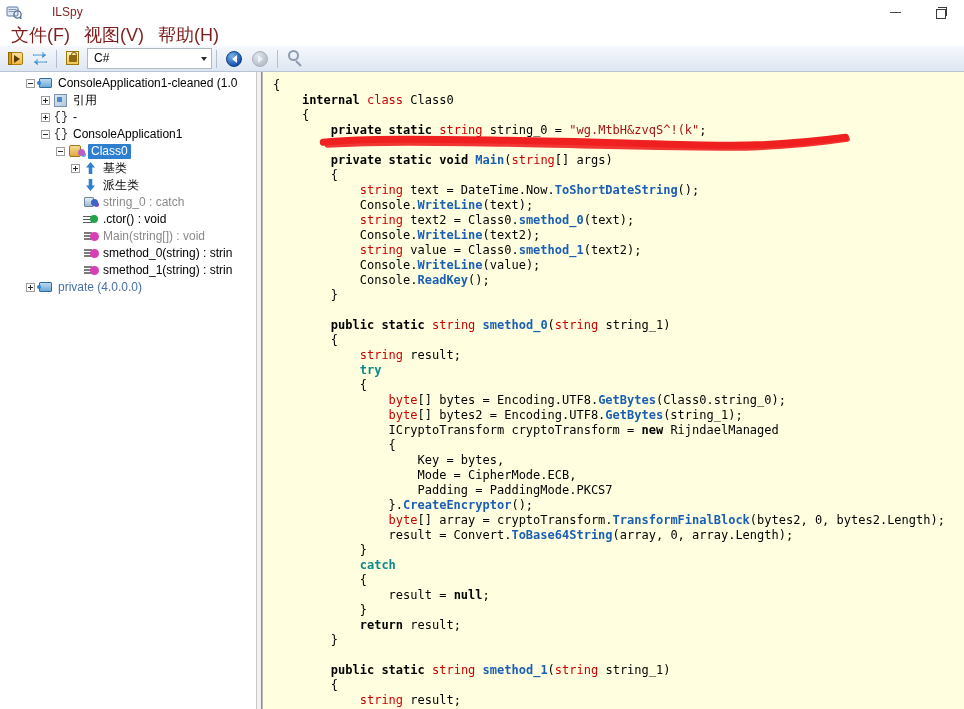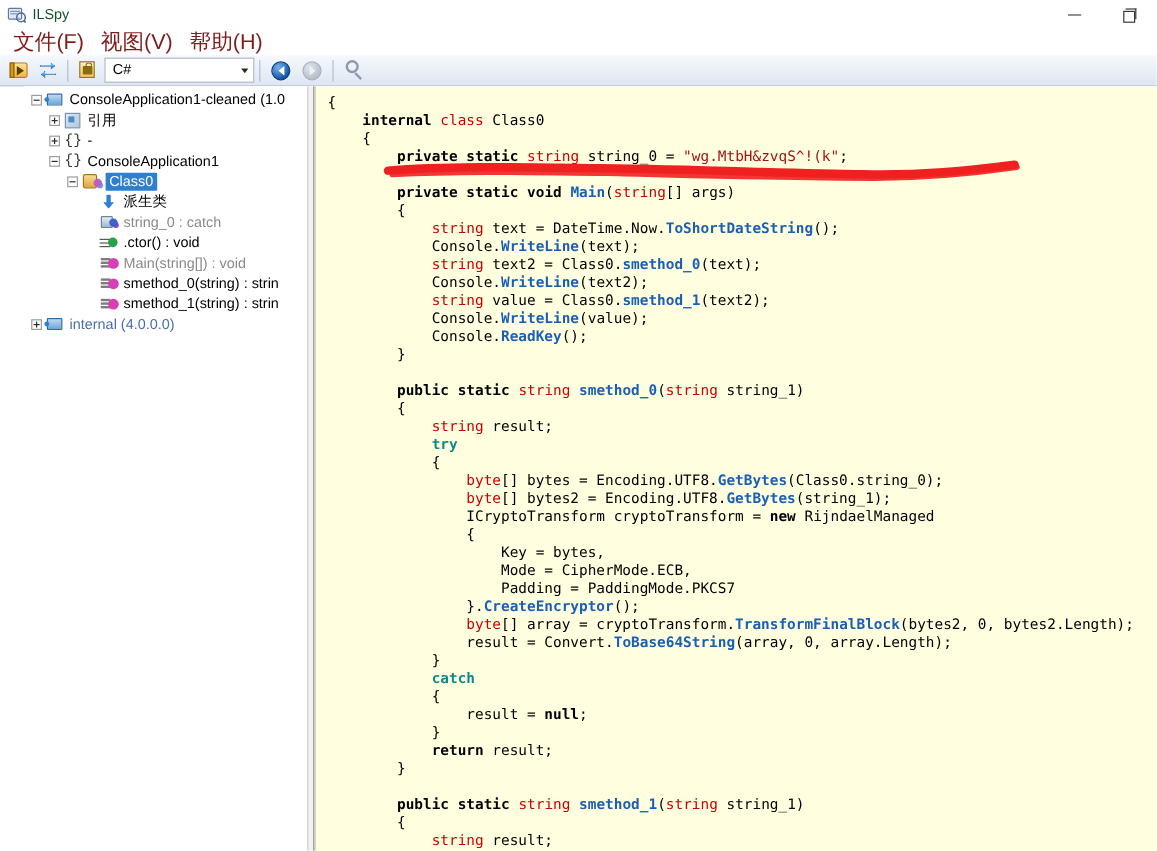--- a/index.html
+++ b/index.html
@@ -29,23 +29,24 @@
     position: relative;
   }
   .titlebar .app-icon {
     width: 16px; height: 16px;
     margin-left: 6px; margin-right: 5px;
     position: relative;
     flex: 0 0 16px;
   }
   .titlebar .app-title {
     font-size: 12px;
-    color: #14532d;
+    color: #7f1d1d;
     line-height: 16px;
     letter-spacing: 0px;
+    margin-left: 25px;
   }
   .win-buttons {
     position: absolute;
     right: 0; top: 0;
     height: 24px;
     display: flex;
   }
   .win-btn {
     width: 46px; height: 24px;
     display: flex; align-items: center; justify-content: center;
@@ -528,73 +529,81 @@
         <div class="trow selected">
           <span class="indent" style="width: 36px;"></span>
           <span class="exp"></span>
           <span class="ticon">
             <span class="ic-class"></span>
           </span>
           <span class="tlabel">Class0</span>
         </div>
         <div class="trow">
           <span class="indent" style="width: 51px;"></span>
-          <span class="exp-spacer"></span>
-          <span class="ticon">
-            <span class="ic-arrow-dn"></span>
-          </span>
-          <span class="tlabel">派生类</span>
+          <span class="exp plus"></span>
+          <span class="ticon">
+            <span class="ic-arrow-up"></span>
+          </span>
+          <span class="tlabel">基类</span>
         </div>
         <div class="trow">
           <span class="indent" style="width: 51px;"></span>
           <span class="exp-spacer"></span>
           <span class="ticon">
-            <span class="ic-field"></span>
-          </span>
-          <span class="tlabel dim">string_0 : catch</span>
+            <span class="ic-arrow-dn"></span>
+          </span>
+          <span class="tlabel">派生类</span>
         </div>
         <div class="trow">
           <span class="indent" style="width: 51px;"></span>
           <span class="exp-spacer"></span>
           <span class="ticon">
-            <span class="ic-ctor2"></span>
-          </span>
-          <span class="tlabel">.ctor() : void</span>
+            <span class="ic-field"></span>
+          </span>
+          <span class="tlabel dim">string_0 : catch</span>
         </div>
         <div class="trow">
           <span class="indent" style="width: 51px;"></span>
           <span class="exp-spacer"></span>
           <span class="ticon">
-            <span class="ic-method"></span>
-          </span>
-          <span class="tlabel dim">Main(string[]) : void</span>
+            <span class="ic-ctor2"></span>
+          </span>
+          <span class="tlabel">.ctor() : void</span>
         </div>
         <div class="trow">
           <span class="indent" style="width: 51px;"></span>
           <span class="exp-spacer"></span>
           <span class="ticon">
             <span class="ic-method"></span>
           </span>
-          <span class="tlabel">smethod_0(string) : strin</span>
+          <span class="tlabel dim">Main(string[]) : void</span>
         </div>
         <div class="trow">
           <span class="indent" style="width: 51px;"></span>
           <span class="exp-spacer"></span>
           <span class="ticon">
             <span class="ic-method"></span>
           </span>
+          <span class="tlabel">smethod_0(string) : strin</span>
+        </div>
+        <div class="trow">
+          <span class="indent" style="width: 51px;"></span>
+          <span class="exp-spacer"></span>
+          <span class="ticon">
+            <span class="ic-method"></span>
+          </span>
           <span class="tlabel">smethod_1(string) : strin</span>
         </div>
         <div class="trow">
           <span class="indent" style="width: 6px;"></span>
           <span class="exp plus"></span>
           <span class="ticon">
             <span class="ic-asm"></span>
           </span>
-          <span class="tlabel link">internal (4.0.0.0)</span>
+          <span class="tlabel link">private (4.0.0.0)</span>
         </div>
       </div>
 
     <div class="splitter"></div>
 
     <div class="editor">
       <div class="code" id="code"><span class="ln"><span>{</span></span><span class="ln"><span>    </span><span class="kw">internal</span><span> </span><span class="type">class</span><span> Class0</span></span><span class="ln"><span>    {</span></span><span class="ln"><span>        </span><span class="kw">private</span><span> </span><span class="kw">static</span><span> </span><span class="type">string</span><span> string_0 = </span><span class="str">"wg.MtbH&amp;zvqS^!(k"</span><span>;</span></span><span class="ln">&nbsp;</span><span class="ln"><span>        </span><span class="kw">private</span><span> </span><span class="kw">static</span><span> </span><span class="kw">void</span><span> </span><span class="mth">Main</span><span>(</span><span class="type">string</span><span>[] args)</span></span><span class="ln"><span>        {</span></span><span class="ln"><span>            </span><span class="type">string</span><span> text = DateTime.Now.</span><span class="mth">ToShortDateString</span><span>();</span></span><span class="ln"><span>            Console.</span><span class="mth">WriteLine</span><span>(text);</span></span><span class="ln"><span>            </span><span class="type">string</span><span> text2 = Class0.</span><span class="mth">smethod_0</span><span>(text);</span></span><span class="ln"><span>            Console.</span><span class="mth">WriteLine</span><span>(text2);</span></span><span class="ln"><span>            </span><span class="type">string</span><span> value = Class0.</span><span class="mth">smethod_1</span><span>(text2);</span></span><span class="ln"><span>            Console.</span><span class="mth">WriteLine</span><span>(value);</span></span><span class="ln"><span>            Console.</span><span class="mth">ReadKey</span><span>();</span></span><span class="ln"><span>        }</span></span><span class="ln">&nbsp;</span><span class="ln"><span>        </span><span class="kw">public</span><span> </span><span class="kw">static</span><span> </span><span class="type">string</span><span> </span><span class="mth">smethod_0</span><span>(</span><span class="type">string</span><span> string_1)</span></span><span class="ln"><span>        {</span></span><span class="ln"><span>            </span><span class="type">string</span><span> result;</span></span><span class="ln"><span>            </span><span class="flow">try</span></span><span class="ln"><span>            {</span></span><span class="ln"><span>                </span><span class="type">byte</span><span>[] bytes = Encoding.UTF8.</span><span class="mth">GetBytes</span><span>(Class0.string_0);</span></span><span class="ln"><span>                </span><span class="type">byte</span><span>[] bytes2 = Encoding.UTF8.</span><span class="mth">GetBytes</span><span>(string_1);</span></span><span class="ln"><span>                ICryptoTransform cryptoTransform = </span><span class="kw">new</span><span> RijndaelManaged</span></span><span class="ln"><span>                {</span></span><span class="ln"><span>                    Key = bytes,</span></span><span class="ln"><span>                    Mode = CipherMode.ECB,</span></span><span class="ln"><span>                    Padding = PaddingMode.PKCS7</span></span><span class="ln"><span>                }.</span><span class="mth">CreateEncryptor</span><span>();</span></span><span class="ln"><span>                </span><span class="type">byte</span><span>[] array = cryptoTransform.</span><span class="mth">TransformFinalBlock</span><span>(bytes2, 0, bytes2.Length);</span></span><span class="ln"><span>                result = Convert.</span><span class="mth">ToBase64String</span><span>(array, 0, array.Length);</span></span><span class="ln"><span>            }</span></span><span class="ln"><span>            </span><span class="flow">catch</span></span><span class="ln"><span>            {</span></span><span class="ln"><span>                result = </span><span class="kw">null</span><span>;</span></span><span class="ln"><span>            }</span></span><span class="ln"><span>            </span><span class="kw">return</span><span> result;</span></span><span class="ln"><span>        }</span></span><span class="ln">&nbsp;</span><span class="ln"><span>        </span><span class="kw">public</span><span> </span><span class="kw">static</span><span> </span><span class="type">string</span><span> </span><span class="mth">smethod_1</span><span>(</span><span class="type">string</span><span> string_1)</span></span><span class="ln"><span>        {</span></span><span class="ln"><span>            </span><span class="type">string</span><span> result;</span></span></div>
       <svg class="annotation" viewBox="0 0 722 635" preserveAspectRatio="none">
         <path d="M62,70 C110,66 170,67 245,68 C330,69 400,72 470,73 C520,74 560,70 600,65" fill="none" stroke="#ef2020" stroke-width="7" stroke-linecap="round"></path>
         <path d="M66,73 C120,70 180,71 250,72 C340,74 410,76 480,76 C528,76 566,72 602,67" fill="none" stroke="#ef2020" stroke-width="5" stroke-linecap="round" opacity="0.9"></path>

